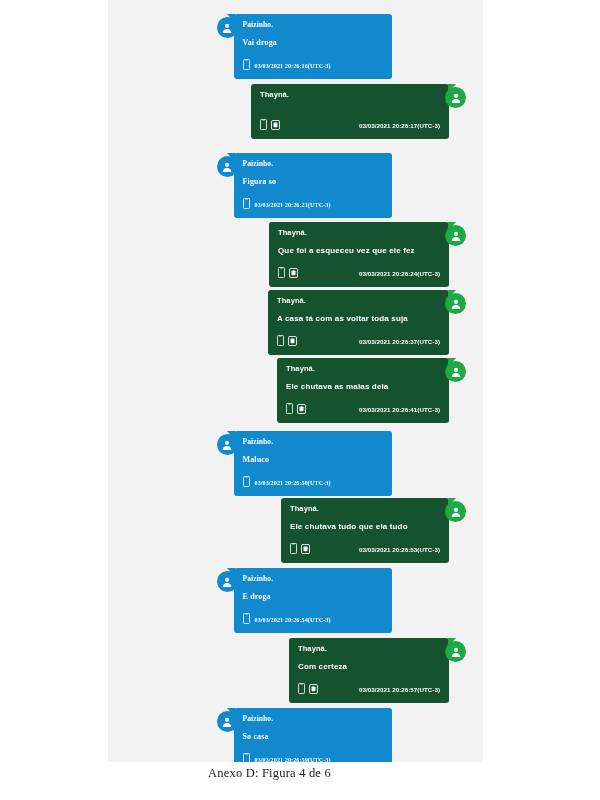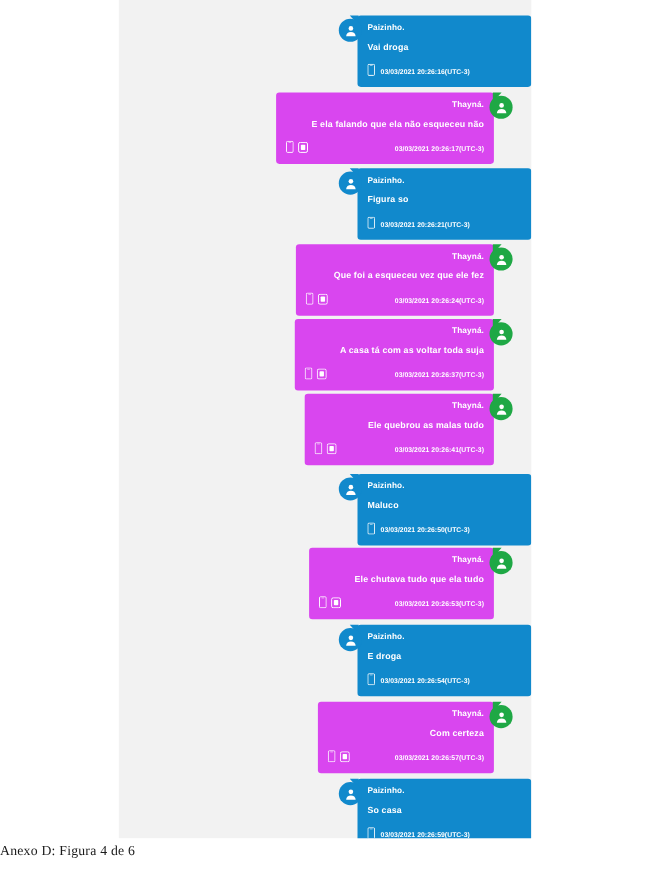--- a/index.html
+++ b/index.html
@@ -34,22 +34,23 @@
     overflow: hidden;
   }
 
   .msg-row {
     position: relative;
     display: flex;
     align-items: flex-start;
     margin: 0;
   }
   .msg-row.incoming {
-    justify-content: flex-end;
+    justify-content: center;
     padding-left: 17px;
+    font-family: Liberation Serif, serif;
   }
   .msg-row.outgoing {
     justify-content: flex-end;
     padding-right: 17px;
   }
 
   
   .avatar {
     width: 21px;
     height: 21px;
@@ -76,23 +77,22 @@
     min-height: 55px;
     display: flex;
     flex-direction: column;
     justify-content: flex-start;
   }
   .bubble.blue {
     background: #1189cc;
     margin-left: -4px;
   }
   .bubble.green {
-    background: #d946ef;
+    background: #14532d;
     margin-right: -4px;
-    text-align: right;
   }
 
   
   .bubble.blue::before {
     content: "";
     position: absolute;
     top: 0;
     left: -7px;
     width: 0;
     height: 0;
@@ -155,20 +155,21 @@
     margin-left: auto;
   }
   .icon-box { display: block; }
 
   
   #caption {
     position: absolute;
     left: 0;
     top: 766px;
     width: 539px;
+    text-align: center;
     font-family: "Liberation Serif", serif;
     font-size: 12.5px;
     color: #1a1a1a;
     letter-spacing: 0.2px;
   }
 </style>
 </head>
 <body>
 
 <div id="page">
@@ -192,21 +193,20 @@
                   <rect x="4.6" y="2.8" width="4.8" height="0.9" fill="#ffffff"></rect>
                 </svg></span>
             </span>
             <span class="stamp">03/03/2021 20:26:16(UTC-3)</span>
           </div>
         </div>
       </div>
       <div class="msg-row outgoing" style="position: absolute; top: 84px; left: 0px; right: 0px;">
         <div class="bubble green" style="width: 198px;">
           <div class="sender">Thayná.</div>
-          <div class="body-text">E ela falando que ela não esqueceu não</div>
           <div class="meta right-stamp">
             <span class="icons">
               <span class="icon-box"><svg width="7" height="11" viewBox="0 0 14 22">
                   <rect x="0.9" y="0.9" width="12.2" height="20.2" rx="2" fill="none" stroke="#ffffff" stroke-width="1.7"></rect>
                   <rect x="4.6" y="2.8" width="4.8" height="0.9" fill="#ffffff"></rect>
                 </svg></span>
               <span class="icon-box"><svg width="9" height="10" viewBox="0 0 18 20">
                   <rect x="0.9" y="0.9" width="16.2" height="18.2" rx="3" fill="none" stroke="#ffffff" stroke-width="1.8"></rect>
                   <rect x="5" y="5" width="8" height="9.6" rx="1.4" fill="#ffffff"></rect>
                 </svg></span>
@@ -288,21 +288,21 @@
         <span class="avatar green">
           <svg width="14" height="14" viewBox="0 0 24 24">
             <circle cx="12" cy="8.3" r="3.6" fill="#ffffff"></circle>
             <path d="M4.6 20.5c0-4.2 3.4-6.6 7.4-6.6s7.4 2.4 7.4 6.6z" fill="#ffffff"></path>
           </svg>
         </span>
       </div>
       <div class="msg-row outgoing" style="position: absolute; top: 358px; left: 0px; right: 0px;">
         <div class="bubble green" style="width: 172px;">
           <div class="sender">Thayná.</div>
-          <div class="body-text">Ele quebrou as malas tudo</div>
+          <div class="body-text">Ele chutava as malas dela</div>
           <div class="meta right-stamp">
             <span class="icons">
               <span class="icon-box"><svg width="7" height="11" viewBox="0 0 14 22">
                   <rect x="0.9" y="0.9" width="12.2" height="20.2" rx="2" fill="none" stroke="#ffffff" stroke-width="1.7"></rect>
                   <rect x="4.6" y="2.8" width="4.8" height="0.9" fill="#ffffff"></rect>
                 </svg></span>
               <span class="icon-box"><svg width="9" height="10" viewBox="0 0 18 20">
                   <rect x="0.9" y="0.9" width="16.2" height="18.2" rx="3" fill="none" stroke="#ffffff" stroke-width="1.8"></rect>
                   <rect x="5" y="5" width="8" height="9.6" rx="1.4" fill="#ffffff"></rect>
                 </svg></span>

